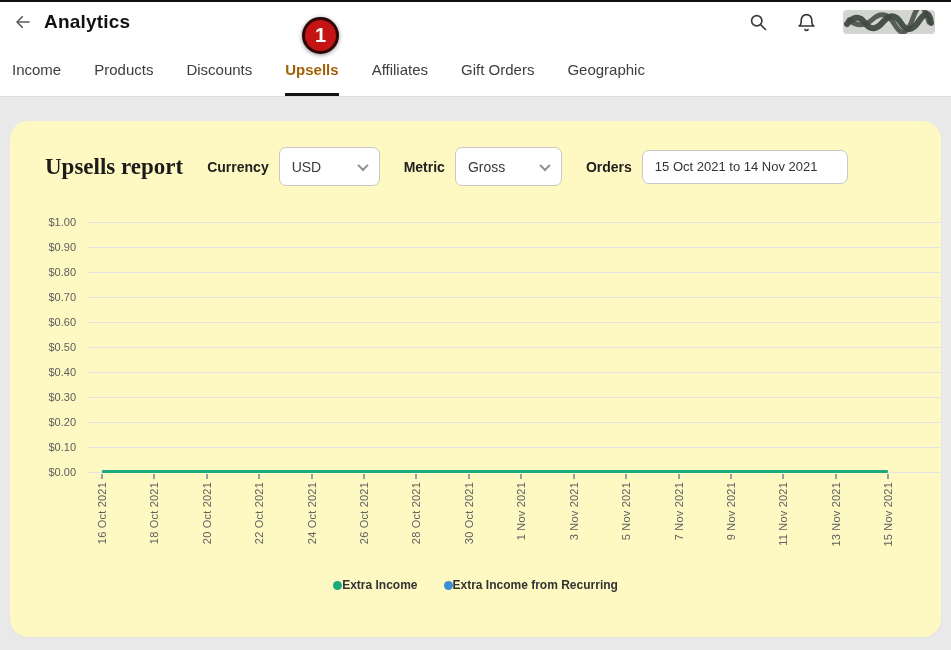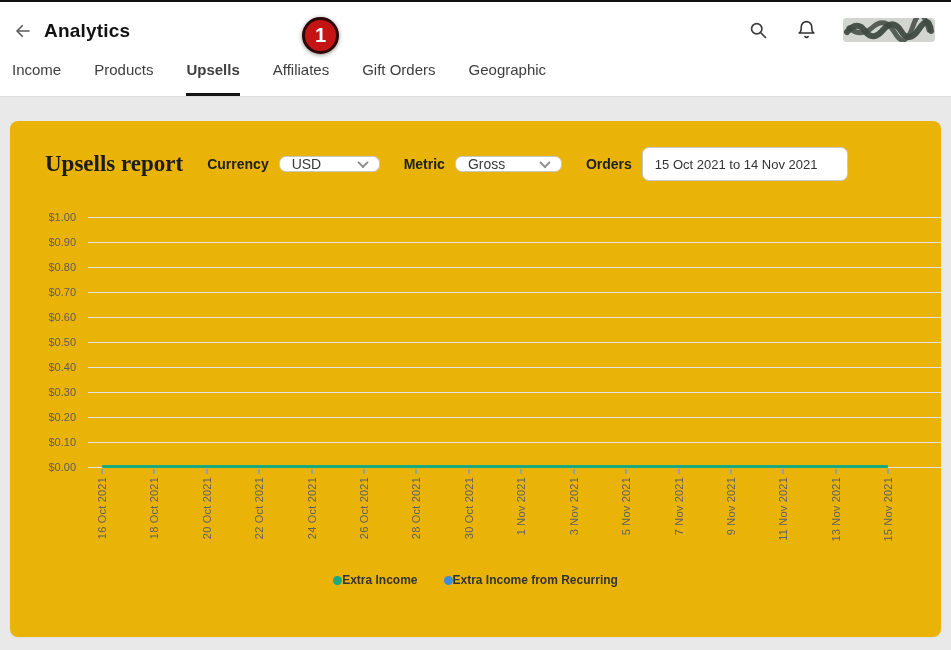--- a/index.html
+++ b/index.html
@@ -1,42 +1,42 @@
 <!DOCTYPE html>
 <html><head>
 <meta charset="utf-8">
 <style>
   * { margin:0; padding:0; box-sizing:border-box; }
   body { font-family:"Liberation Sans","DejaVu Sans",sans-serif; background:#cfcfcf; }
   .screen { position:relative; width:951px; height:650px; background:#e9e9e9; overflow:hidden; border-top:2px solid #101010; }
 
   
-  .topbar { display:flex; align-items:flex-end; height:40px; background:#ffffff; padding:0 16px 0 12px; gap:10px; }
+  .topbar { display:flex; align-items:center; height:40px; background:#ffffff; padding:0 16px 0 12px; gap:10px; }
   .iconbtn { background:none; border:none; cursor:pointer; display:flex; align-items:center; justify-content:center; padding:2px; }
   .app-title { font-size:19px; font-weight:700; color:#121212; letter-spacing:.2px; }
   .topbar-right { margin-left:auto; display:flex; align-items:center; gap:24px; }
   .redacted { border-radius:3px; overflow:hidden; cursor:pointer; line-height:0; }
 
   .annot-badge { position:absolute; left:302px; top:15px; width:37px; height:37px; border-radius:50%;
     background:#c51414; border:3px solid #2e0606; color:#fff; font-size:20px; font-weight:700;
     display:flex; align-items:center; justify-content:center; z-index:20; box-shadow:0 1px 4px rgba(0,0,0,.45); }
 
   
   .tabs-row { display:flex; gap:33px; align-items:stretch; background:#fff; padding:0 12px; height:55px; border-bottom:1px solid #dcdcdc; }
   .tab { background:none; border:none; cursor:pointer; font-family:inherit; font-size:15px; color:#3d3d3d; padding:0; position:relative; }
-  .tab.active { font-weight:700; color:#404040;text-align:right; }
+  .tab.active { font-weight:700; color:#a16207;text-align:right; }
   .tab.active::after { content:""; position:absolute; left:0; right:0; bottom:0; height:3px; background:#141414; }
 
   
-  .card { background:#eab308; border-radius:8px; margin:24px 10px 0; height:516px; box-shadow:0 1px 2px rgba(0,0,0,.04); }
+  .card { background:#fef9c3; border-radius:18px; margin:24px 10px 0; height:516px; box-shadow:0 1px 2px rgba(0,0,0,.04); }
   .report-header { display:flex; align-items:center; padding:26px 28px 0 35px; gap:24px; }
   .report-title { font-family:"Liberation Serif","DejaVu Serif",serif; font-size:23px; font-weight:700; color:#1c1c1c; white-space:nowrap; }
   .ctrl-group { display:flex; align-items:center; gap:10px; }
   .ctrl-label { font-size:14px; font-weight:700; color:#202020; white-space:nowrap; }
-  .select { height:16px; background:#fff; border:1px solid #c8c8c8; border-radius:7px; display:flex; align-items:center;
+  .select { height:39px; background:#fff; border:1px solid #c8c8c8; border-radius:7px; display:flex; align-items:center;
     justify-content:space-between; padding:0 12px; font-size:14px; color:#3a3a3a; cursor:pointer; }
   .select.currency { width:101px; } .select.metric { width:107px;gap:36px; }
   .chev { display:inline-block; width:8px; height:8px; border-right:2px solid #8f8f8f; border-bottom:2px solid #8f8f8f; transform:rotate(45deg) translate(-1px,-1px); }
   .dates-input { width:206px; height:34px; border:1px solid #c8c8c8; border-radius:7px; padding:0 12px; font-family:inherit;
     font-size:13px; color:#333; outline:none; background:#fff; }
 
   
   .chart { position:relative; margin:36px 0 0 80px; }
   .plot { position:relative; height:250px; }
   .gridline { position:absolute; left:-2px; right:0; height:1px; background:#e3e3e3; }
@@ -86,20 +86,21 @@
         </svg>
       </div>
     </div>
   </div>
 
   <div class="annot-badge">1</div>
 
   <div class="tabs-row">
       <button class="tab">Income</button>
       <button class="tab">Products</button>
+      <button class="tab">Discounts</button>
       <button class="tab active">Upsells</button>
       <button class="tab">Affiliates</button>
       <button class="tab">Gift Orders</button>
       <button class="tab">Geographic</button>
     </div>
 
   <div class="card">
     <div class="report-header">
       <div class="report-title">Upsells report</div>
 

